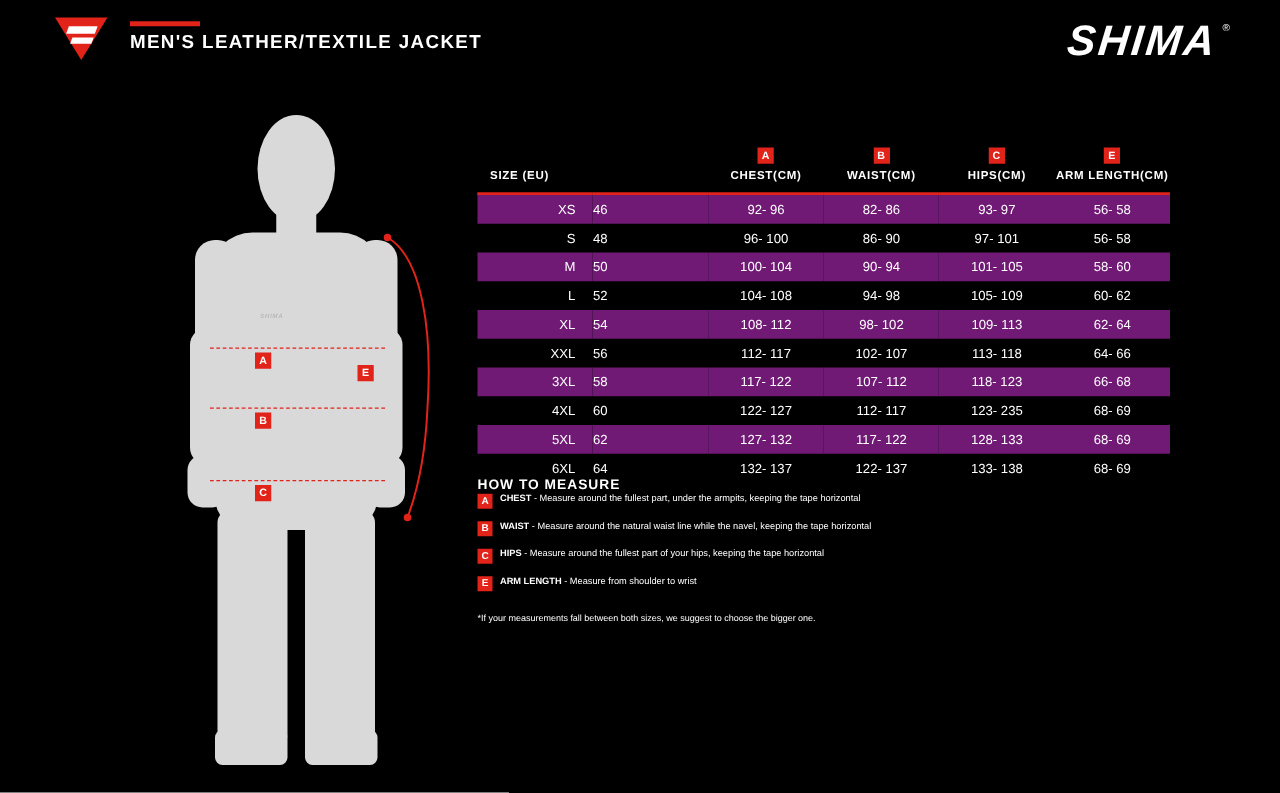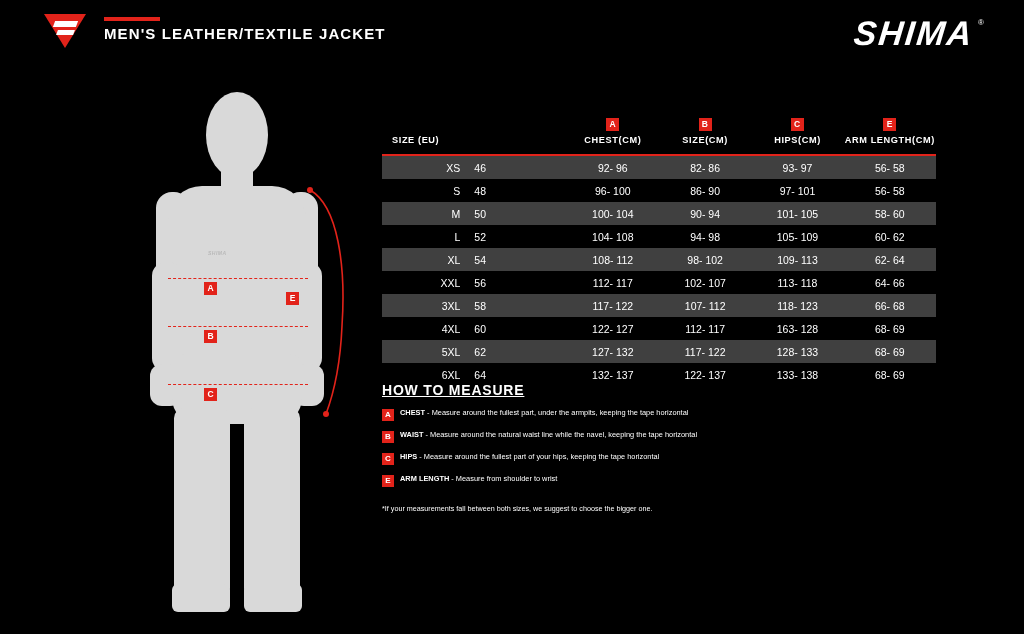--- a/index.html
+++ b/index.html
@@ -171,21 +171,21 @@
     white-space: nowrap;
   }
   #size-table th.col-size { text-align: left; padding-left: 10px; }
   #size-table td {
     color: #ffffff;
     font-size: 10.5px;
     text-align: center;
     padding: 5.5px 0;
     white-space: nowrap;
   }
-  #size-table tbody tr.alt td { background: #404040; }
+  #size-table tbody tr.alt td { background: #701a75; }
   #size-table td.c-size-label {
     text-align: right;
     padding-right: 14px;
     width: 62px;
   }
   #size-table td.c-size-num {
     text-align: left;
     width: 52px;
   }
   .hdr-tag {
@@ -202,25 +202,23 @@
   .hdr-tag.invisible { visibility: hidden; }
 
   
   #howto {
     position: absolute;
     left: 382px; top: 320px;
     width: 560px;
   }
   #howto-title {
     color: #ffffff;
-    font-size: 14px;
+    font-size: 11px;
     font-weight: bold;
     letter-spacing: 0.8px;
-    margin-bottom: 10px;
-    text-decoration: underline;
   }
   .howto-row {
     display: flex;
     align-items: flex-start;
     margin-bottom: 9px;
   }
   .howto-row .tag-inline {
     flex: 0 0 auto;
     width: 12px; height: 12px;
     background: #e2231a;
@@ -307,21 +305,21 @@
             <th class="col-size" colspan="2">
               <span class="hdr-tag invisible"></span>
               <span>SIZE (EU)</span>
             </th>
             <th>
               <span class="hdr-tag">A</span>
               <span>CHEST(CM)</span>
             </th>
             <th>
               <span class="hdr-tag">B</span>
-              <span>SIZE(CM)</span>
+              <span>WAIST(CM)</span>
             </th>
             <th>
               <span class="hdr-tag">C</span>
               <span>HIPS(CM)</span>
             </th>
             <th>
               <span class="hdr-tag">E</span>
               <span>ARM LENGTH(CM)</span>
             </th>
           </tr>
@@ -381,21 +379,21 @@
               <td>117- 122</td>
               <td>107- 112</td>
               <td>118- 123</td>
               <td>66- 68</td>
             </tr>
             <tr>
               <td class="c-size-label">4XL</td>
               <td class="c-size-num">60</td>
               <td>122- 127</td>
               <td>112- 117</td>
-              <td>163- 128</td>
+              <td>123- 235</td>
               <td>68- 69</td>
             </tr>
             <tr class="alt">
               <td class="c-size-label">5XL</td>
               <td class="c-size-num">62</td>
               <td>127- 132</td>
               <td>117- 122</td>
               <td>128- 133</td>
               <td>68- 69</td>
             </tr>

